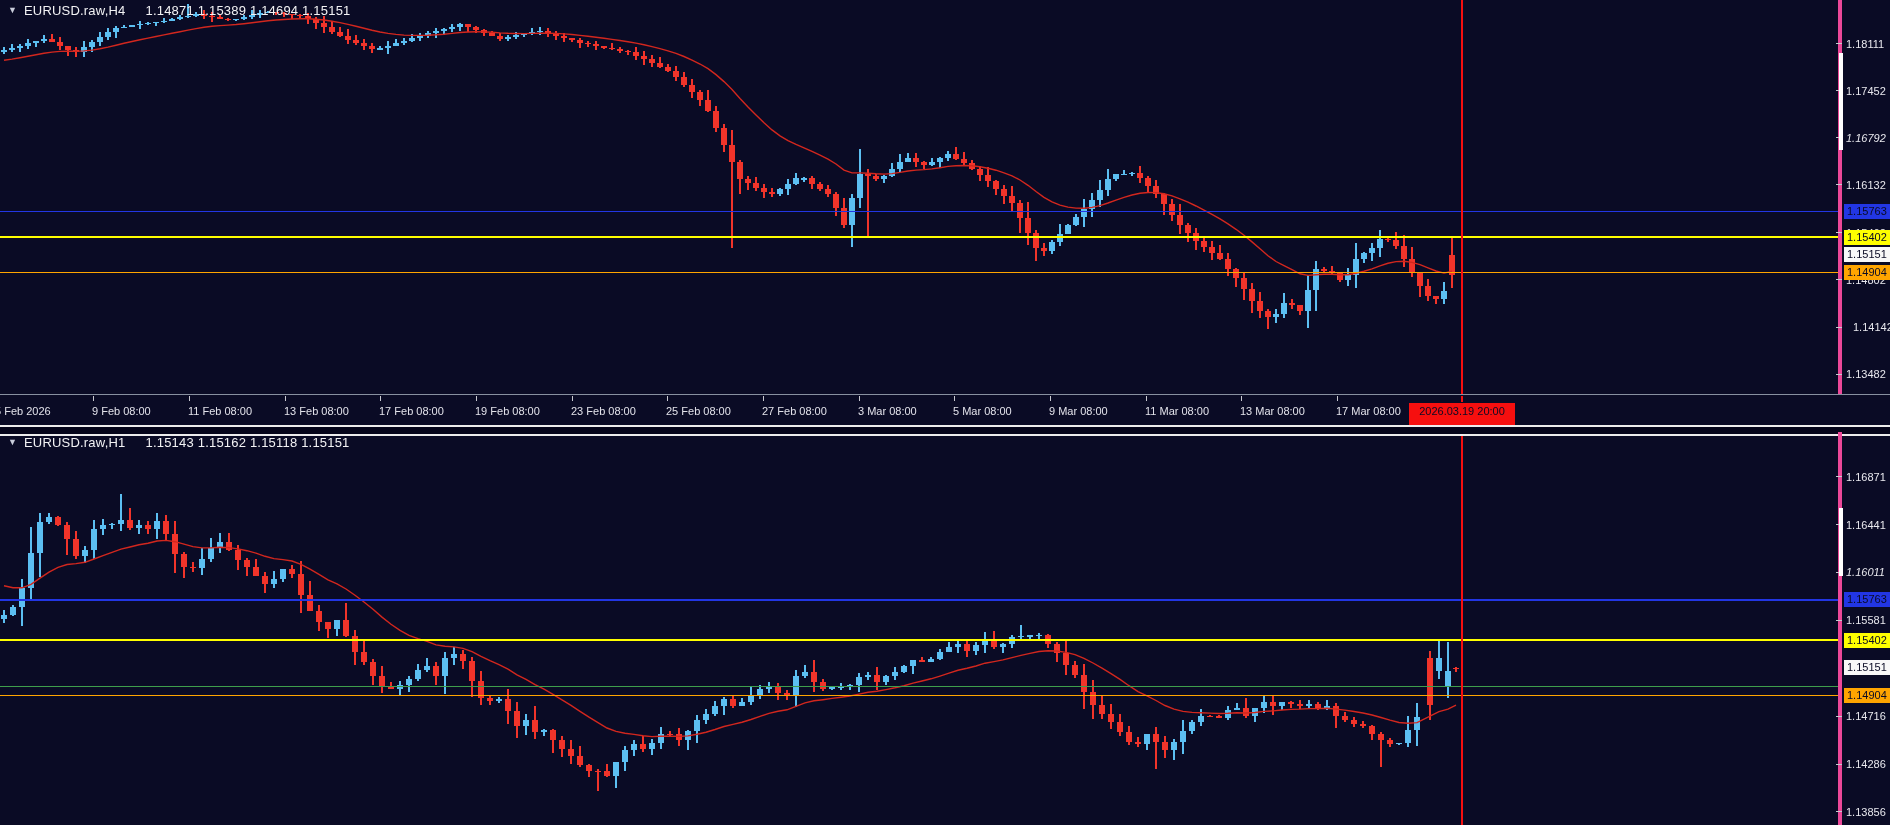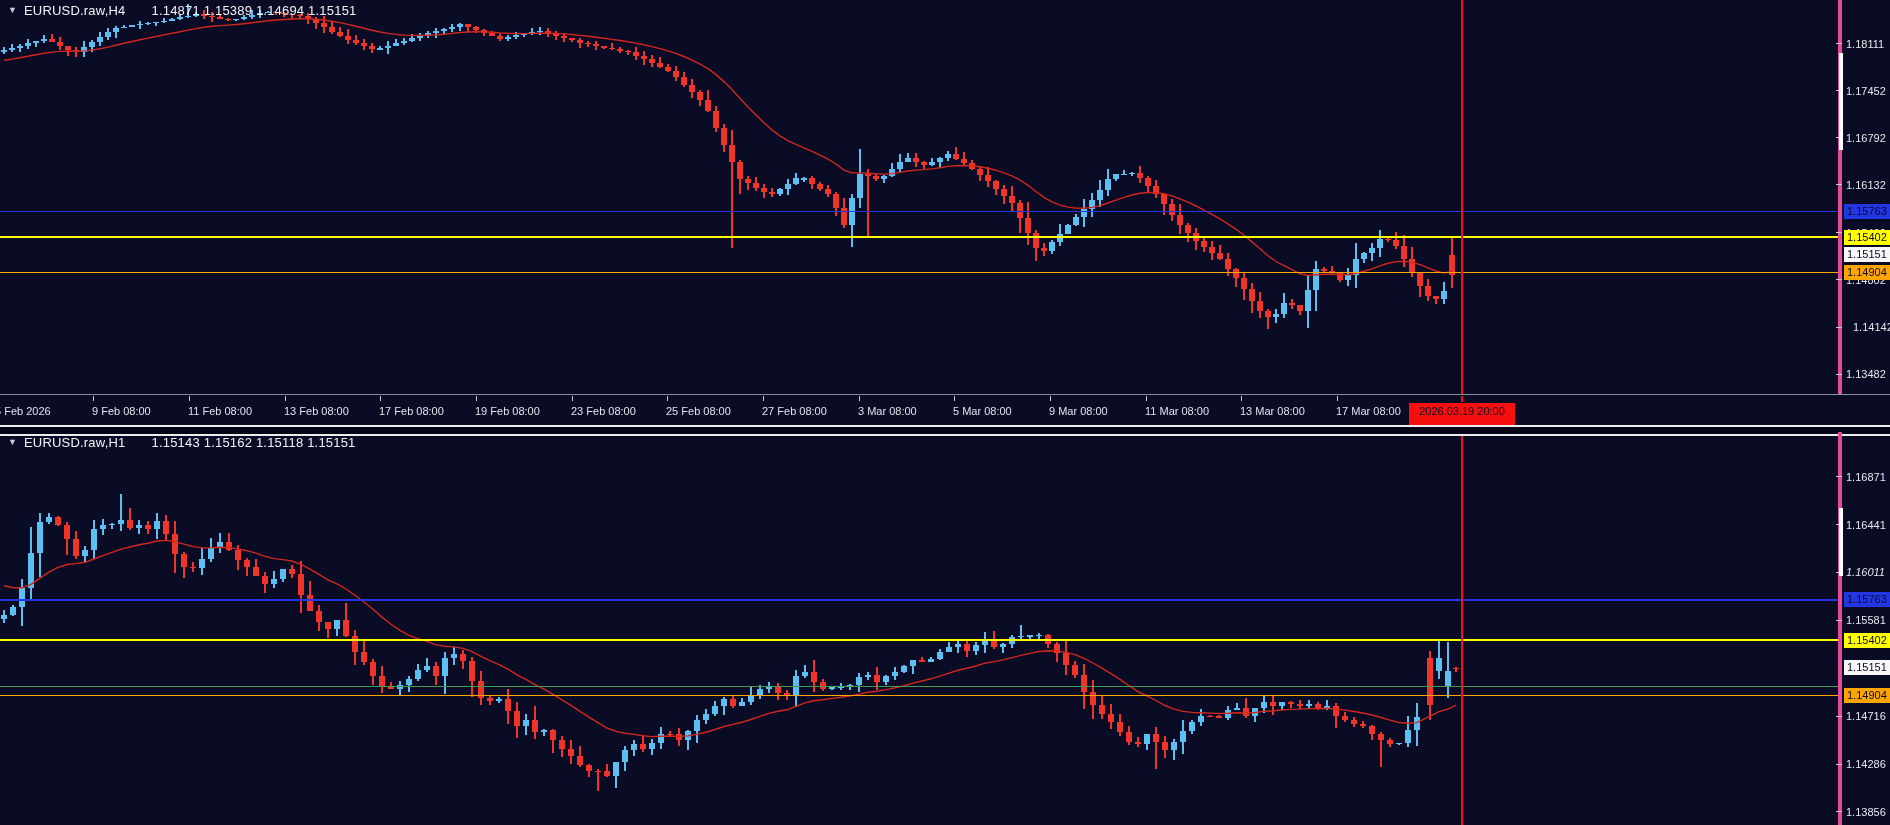--- a/index.html
+++ b/index.html
@@ -5,21 +5,21 @@
   html,body{margin:0;padding:0;}
   body{width:1890px;height:825px;overflow:hidden;background:#0A0B25;
        font-family:"Liberation Sans", sans-serif;}
   .screen{position:absolute;left:0;top:0;width:1890px;height:825px;background:#0A0B25;}
   .chartwin{position:absolute;left:0;width:1890px;background:#0A0B25;overflow:hidden;}
   .chartwin svg{position:absolute;left:0;top:0;}
   .title{position:absolute;left:8px;top:3px;height:18px;color:#F2F2F4;font-size:13px;
          white-space:nowrap;z-index:5;}
   .title .tri{display:inline-block;font-size:9px;color:#C9CDDB;margin-right:7px;vertical-align:2px;}
   .title .sym{letter-spacing:0.2px;}
-  .title .ohlc{margin-left:26px;letter-spacing:0.2px;}
+  .title .ohlc{margin-left:20px;letter-spacing:0.2px;}
   .paxis{position:absolute;left:1838px;top:0;width:52px;height:100%;border-left:4px solid #ec4899;z-index:4;}
   .ptick{position:absolute;left:4px;height:14px;line-height:14px;font-size:11px;color:#E8E8EE;white-space:nowrap;}
   .pdash{position:absolute;left:-6px;width:6px;height:1px;background:#C8C8D0;}
   .plabel{position:absolute;left:2px;width:50px;height:15px;line-height:15px;font-size:11px;
           padding-left:3px;color:#0A0B25;white-space:nowrap;z-index:6;}
   .taxis{position:absolute;left:0;top:394px;width:1890px;height:31px;background:#0A0B25;
          border-top:1px solid #8890A0;z-index:3;}
   .ttick{position:absolute;top:1px;width:1px;height:5px;background:#C8C8D0;}
   .tlabel{position:absolute;top:9px;height:15px;line-height:15px;font-size:11px;color:#E2E2EA;white-space:nowrap;}
   .tcursor-tick{position:absolute;top:1px;width:2px;height:6px;background:#F60F0F;}
@@ -410,21 +410,21 @@
       </svg>
     <div class="title">
       <span class="tri">▼</span><span class="sym">EURUSD.raw,H4</span><span class="ohlc">1.14871 1.15389 1.14694 1.15151</span>
     </div>
     <div class="paxis" id="h4-axis">
         <div class="pdash" style="top: 43px;"></div>
         <div class="ptick" style="top: 36.5px;">1.18111</div>
         <div class="pdash" style="top: 90.0714px;"></div>
         <div class="ptick" style="top: 83.5714px;">1.17452</div>
         <div class="pdash" style="top: 137.214px;"></div>
-        <div class="ptick" style="top: 130.714px;">1.16792</div>
+        <div class="ptick" style="top: 130.714px; font-style: italic;">1.16792</div>
         <div class="pdash" style="top: 184.357px;"></div>
         <div class="ptick" style="top: 177.857px;">1.16132</div>
         <div class="pdash" style="top: 232.214px;"></div>
         <div class="ptick" style="top: 225.714px;">1.15462</div>
         <div class="pdash" style="top: 279.357px;"></div>
         <div class="ptick" style="top: 272.857px;">1.14802</div>
         <div class="pdash" style="top: 326.5px;"></div>
         <div class="ptick" style="top: 320px; margin-left: 7px;">1.14142</div>
         <div class="pdash" style="top: 373.643px;"></div>
         <div class="ptick" style="top: 367.143px;">1.13482</div>

